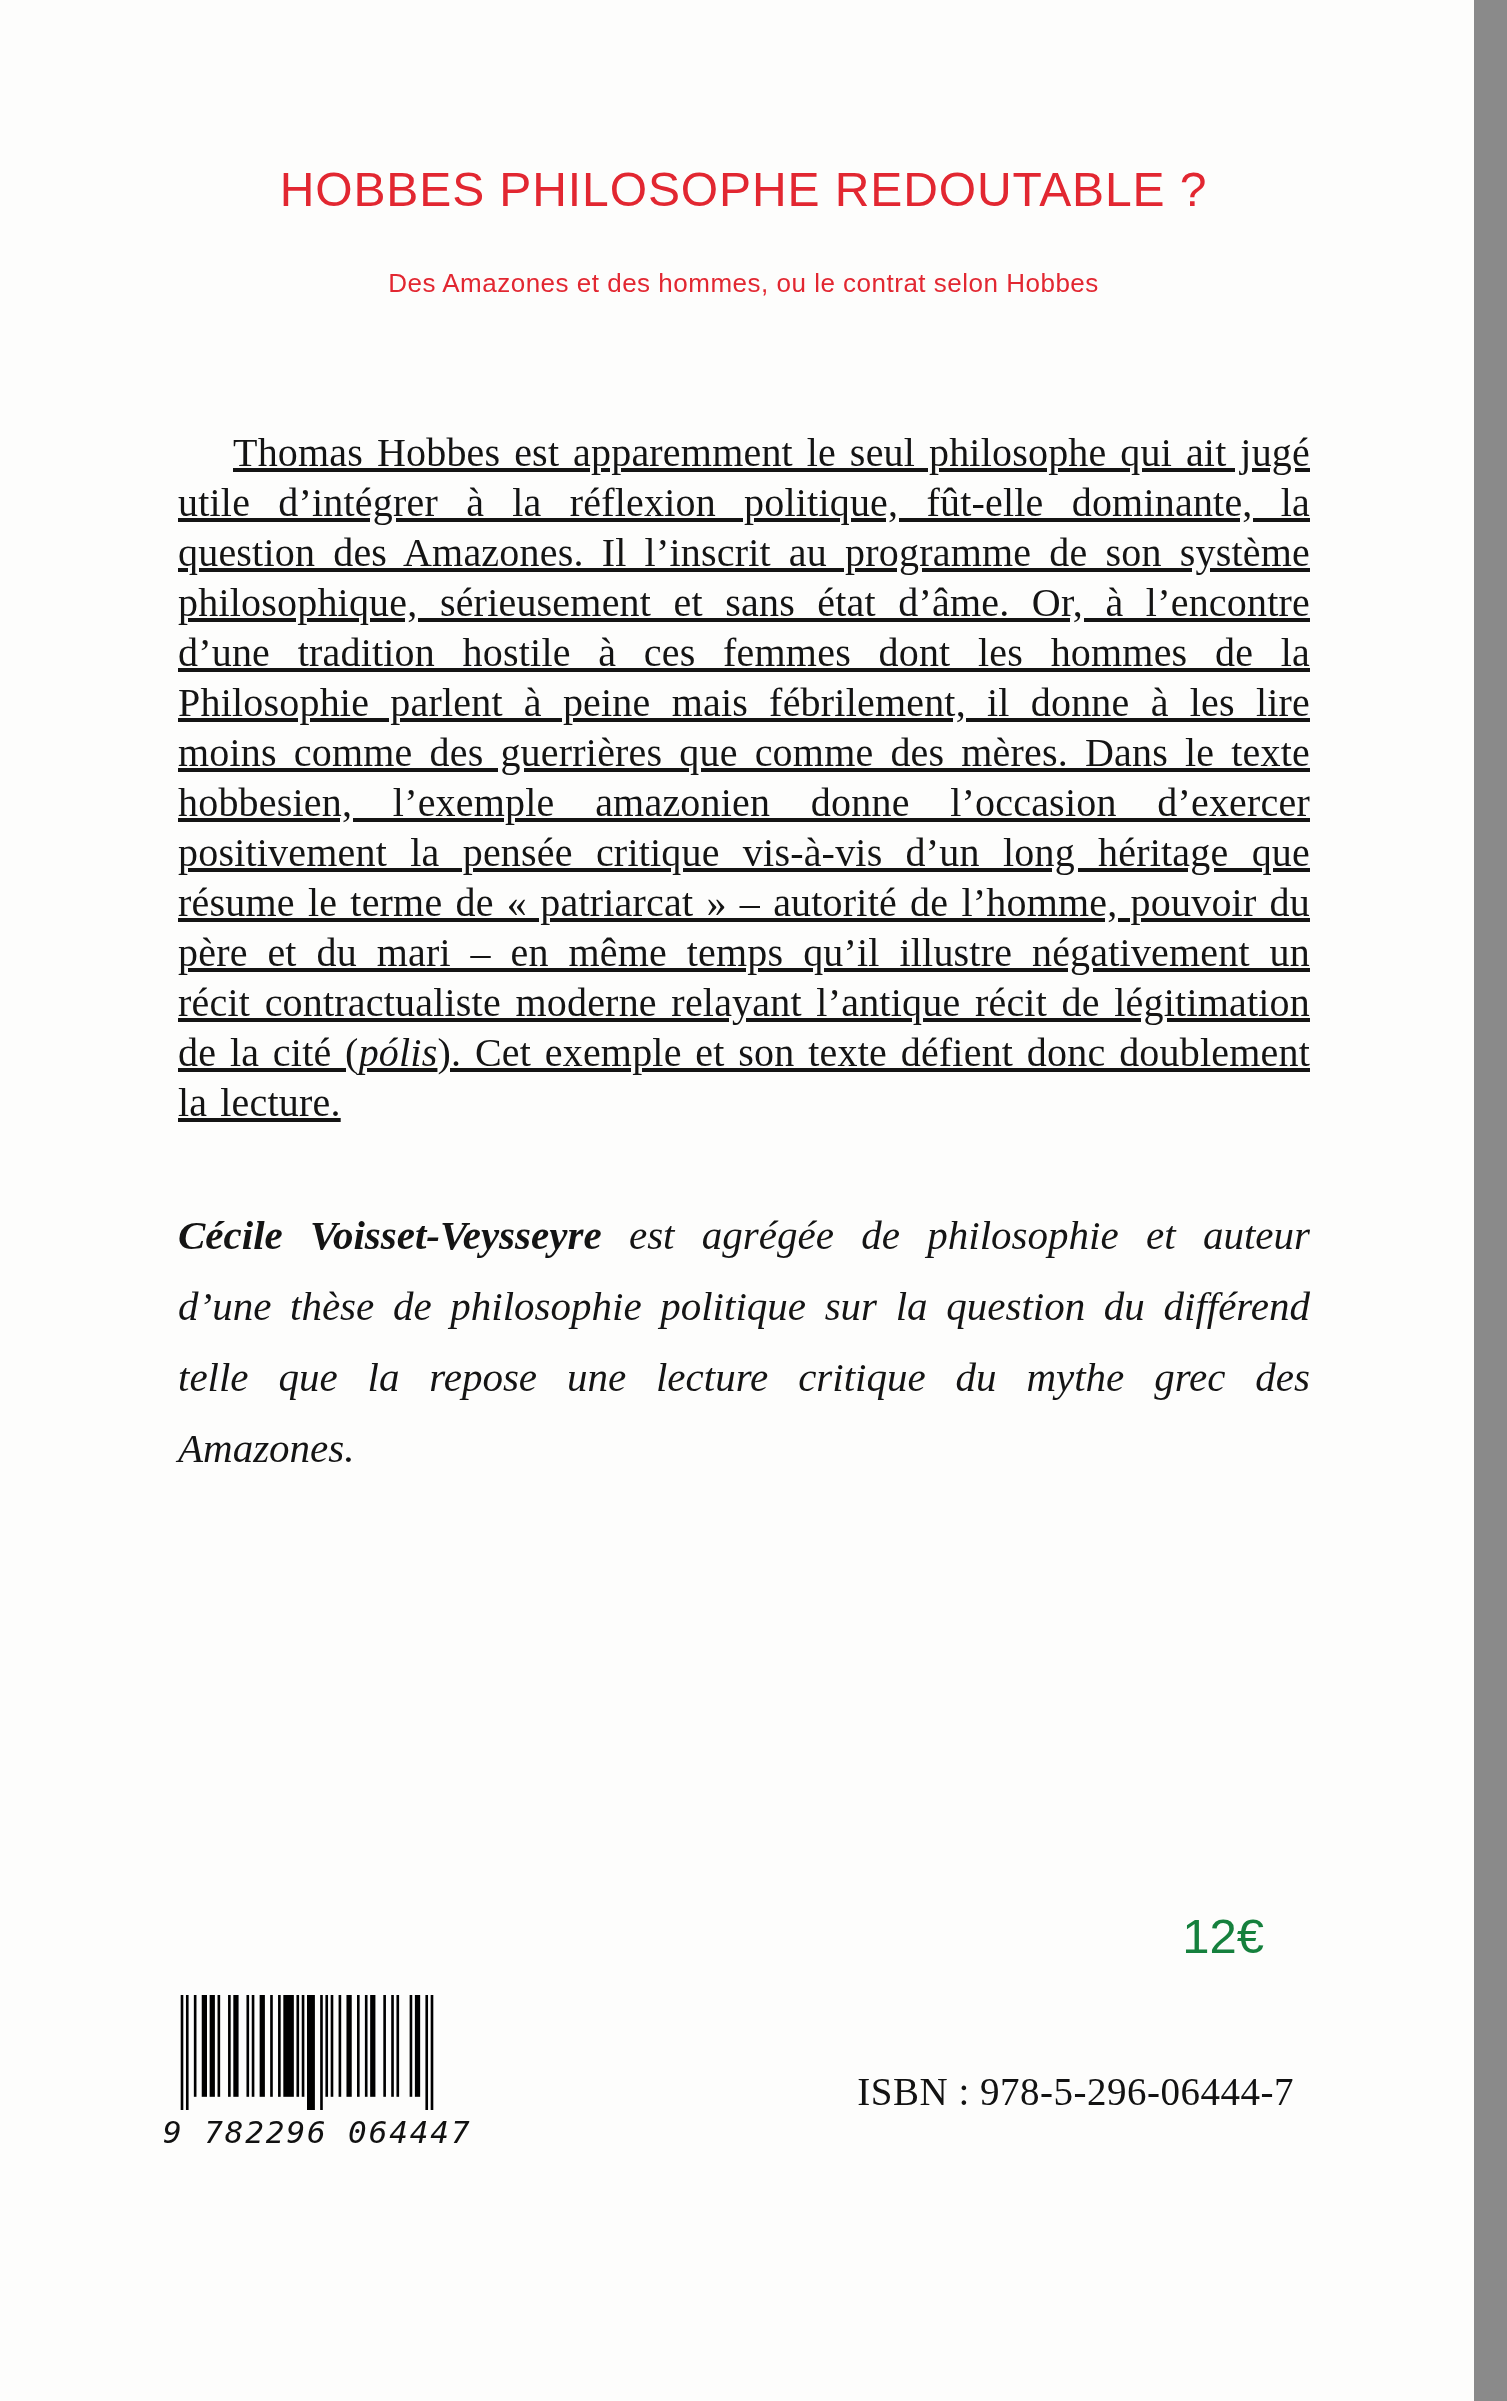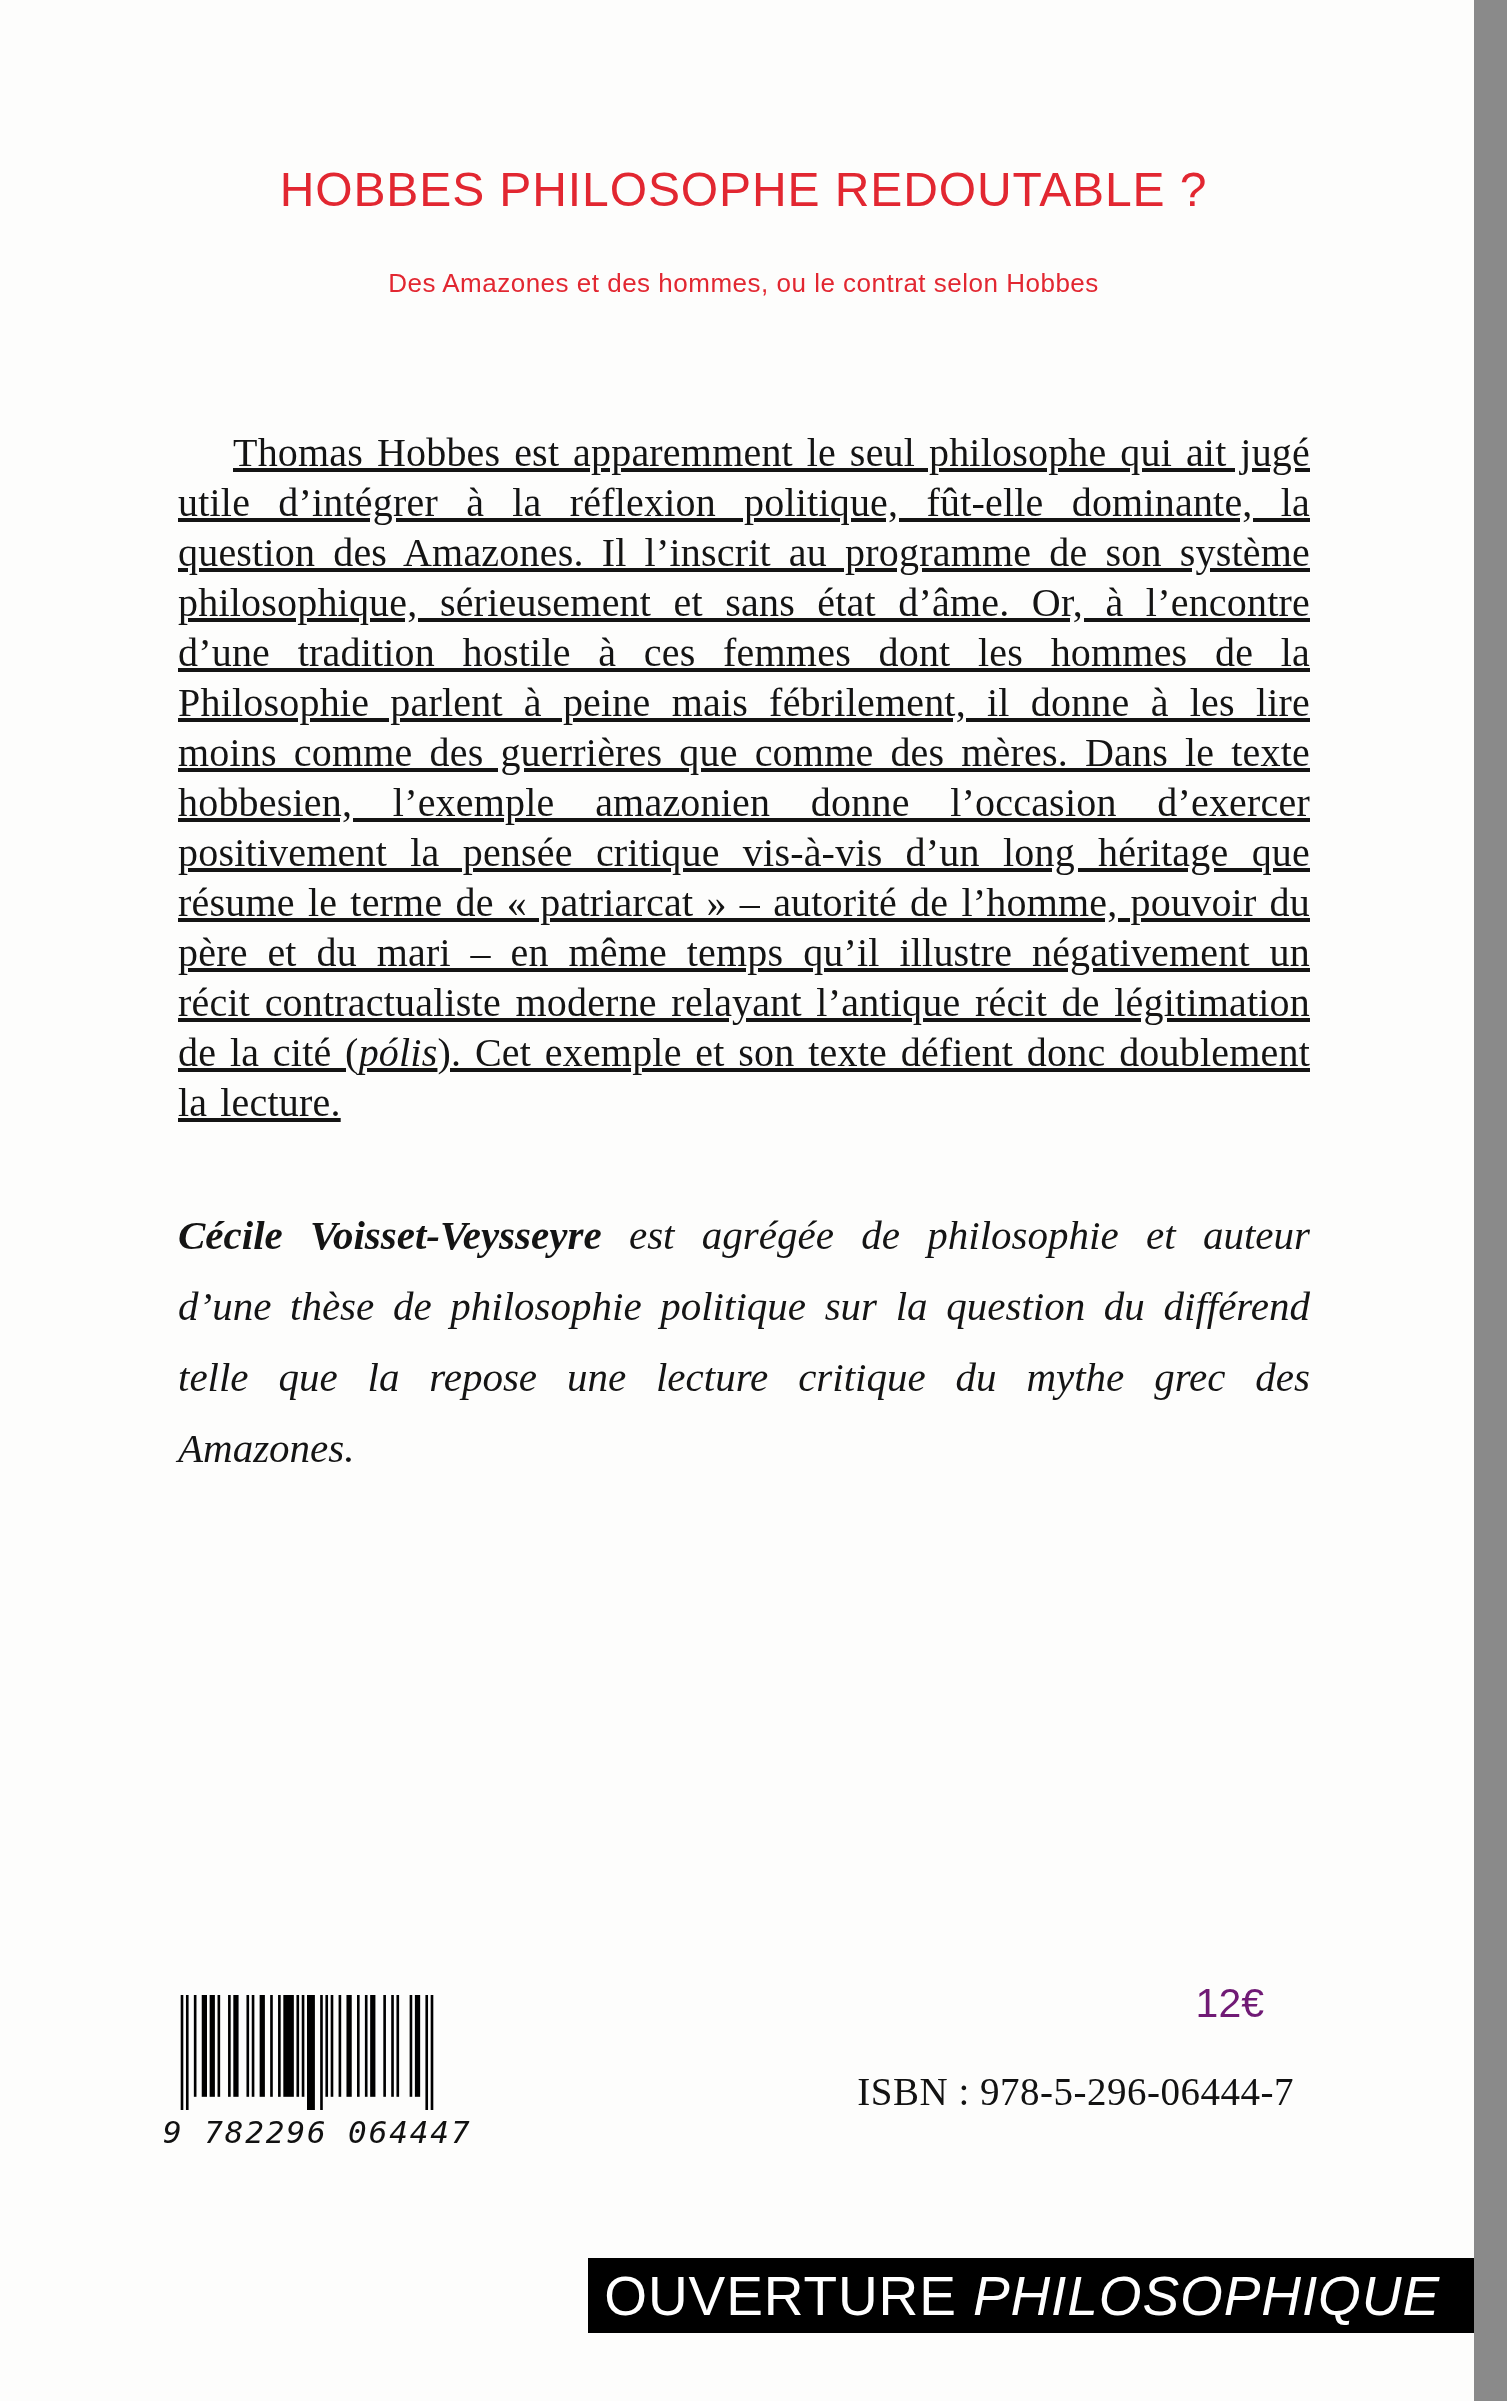--- a/index.html
+++ b/index.html
@@ -63,23 +63,23 @@
     margin-top:3.8px;
     margin-left:-17px;
     font-family:"DejaVu Sans Mono", monospace;
     font-size:31px;
     letter-spacing:1.9px;
     color:#111;
     white-space:pre;
   }
   
   .price{
-    position:absolute;top:1980px;right:210px;
+    position:absolute;top:1908px;right:210px;
     font-family:"Liberation Sans", sans-serif;
-    font-size:41px;color:#701a75;
+    font-size:49px;color:#15803d;
   }
   .isbn{
     position:absolute;top:2069px;right:180px;
     font-family:"Liberation Serif", serif;
     font-size:39px;color:#121212;
     letter-spacing:0.5px;
   }
   
   .banner{
     position:absolute;top:2258px;left:588px;right:0;height:75px;
@@ -147,18 +147,15 @@
         <rect x="259.62" y="0" width="2.79" height="122" fill="#000"></rect>
         <rect x="265.21" y="0" width="2.79" height="122" fill="#000"></rect>
       </svg>
     <div class="barcode-digits">9 782296 064447</div>
   </div>
 
   <div class="price">12€</div>
 
   <div class="isbn">ISBN : 978-5-296-06444-7</div>
 
-  <div class="banner">
-    <span>OUVERTURE </span><span class="italic">PHILOSOPHIQUE</span>
-  </div>
 
 </div>
 
 
 </body></html>

